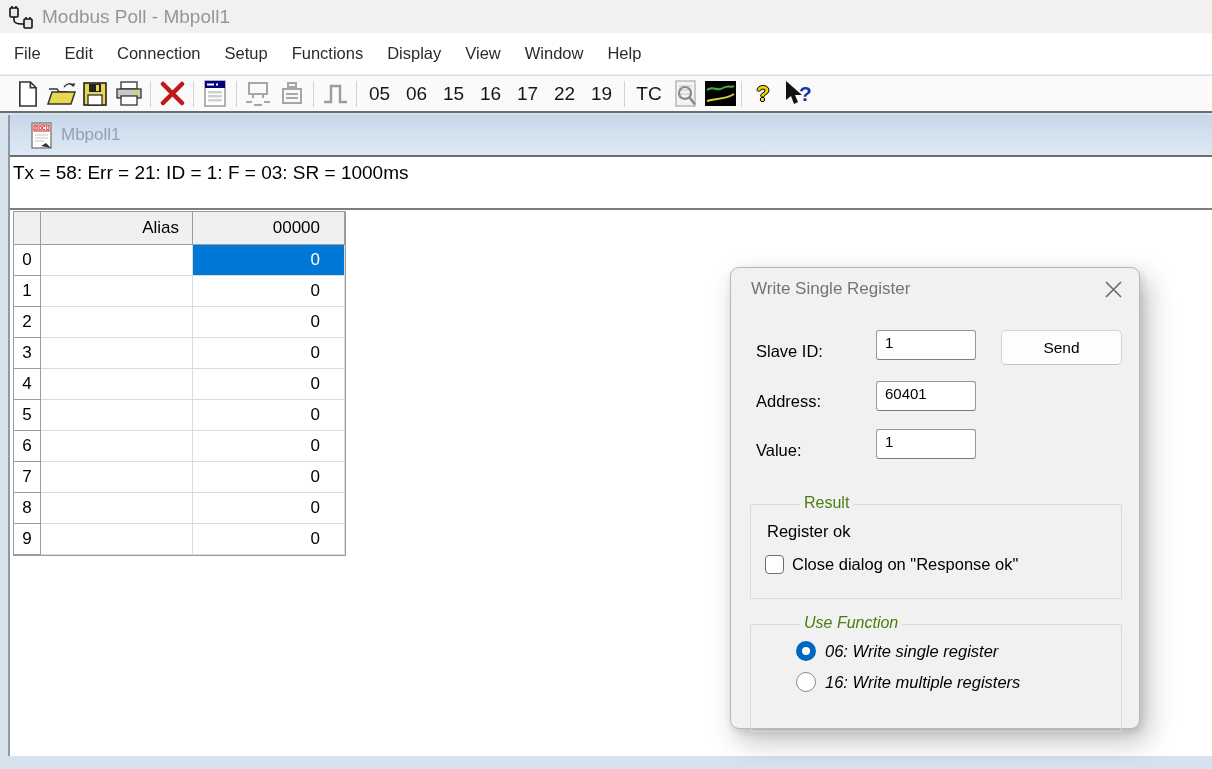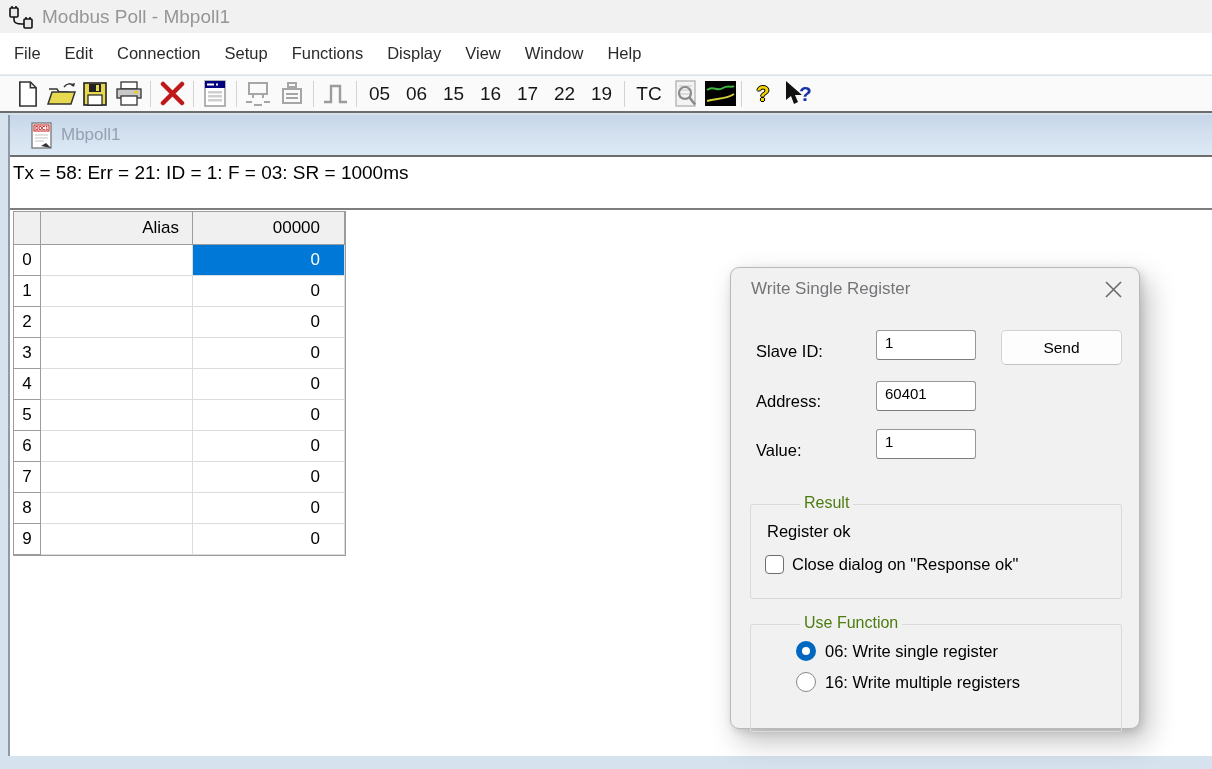--- a/index.html
+++ b/index.html
@@ -328,21 +328,21 @@
 
     <div class="groupbox" style="top:236px; height:95px;">
       <div class="group-label">Result</div>
       <div class="resp-text">Register ok</div>
       <div class="check-row">
         <div class="checkbox"></div>
         <div class="opt-label">Close dialog on "Response ok"</div>
       </div>
     </div>
 
-    <div class="groupbox" style="top:356px; height:108px;">
+    <div class="groupbox" style="top:356px; height:108px;font-style:italic;">
       <div class="group-label">Use Function</div>
       <div class="radio-row" style="top:16px">
         <div class="radio on">
             <span class="dot"></span>
           </div>
         <div class="opt-label">06: Write single register</div>
       </div>
       <div class="radio-row" style="top:47px">
         <div class="radio off"></div>
         <div class="opt-label">16: Write multiple registers</div>

